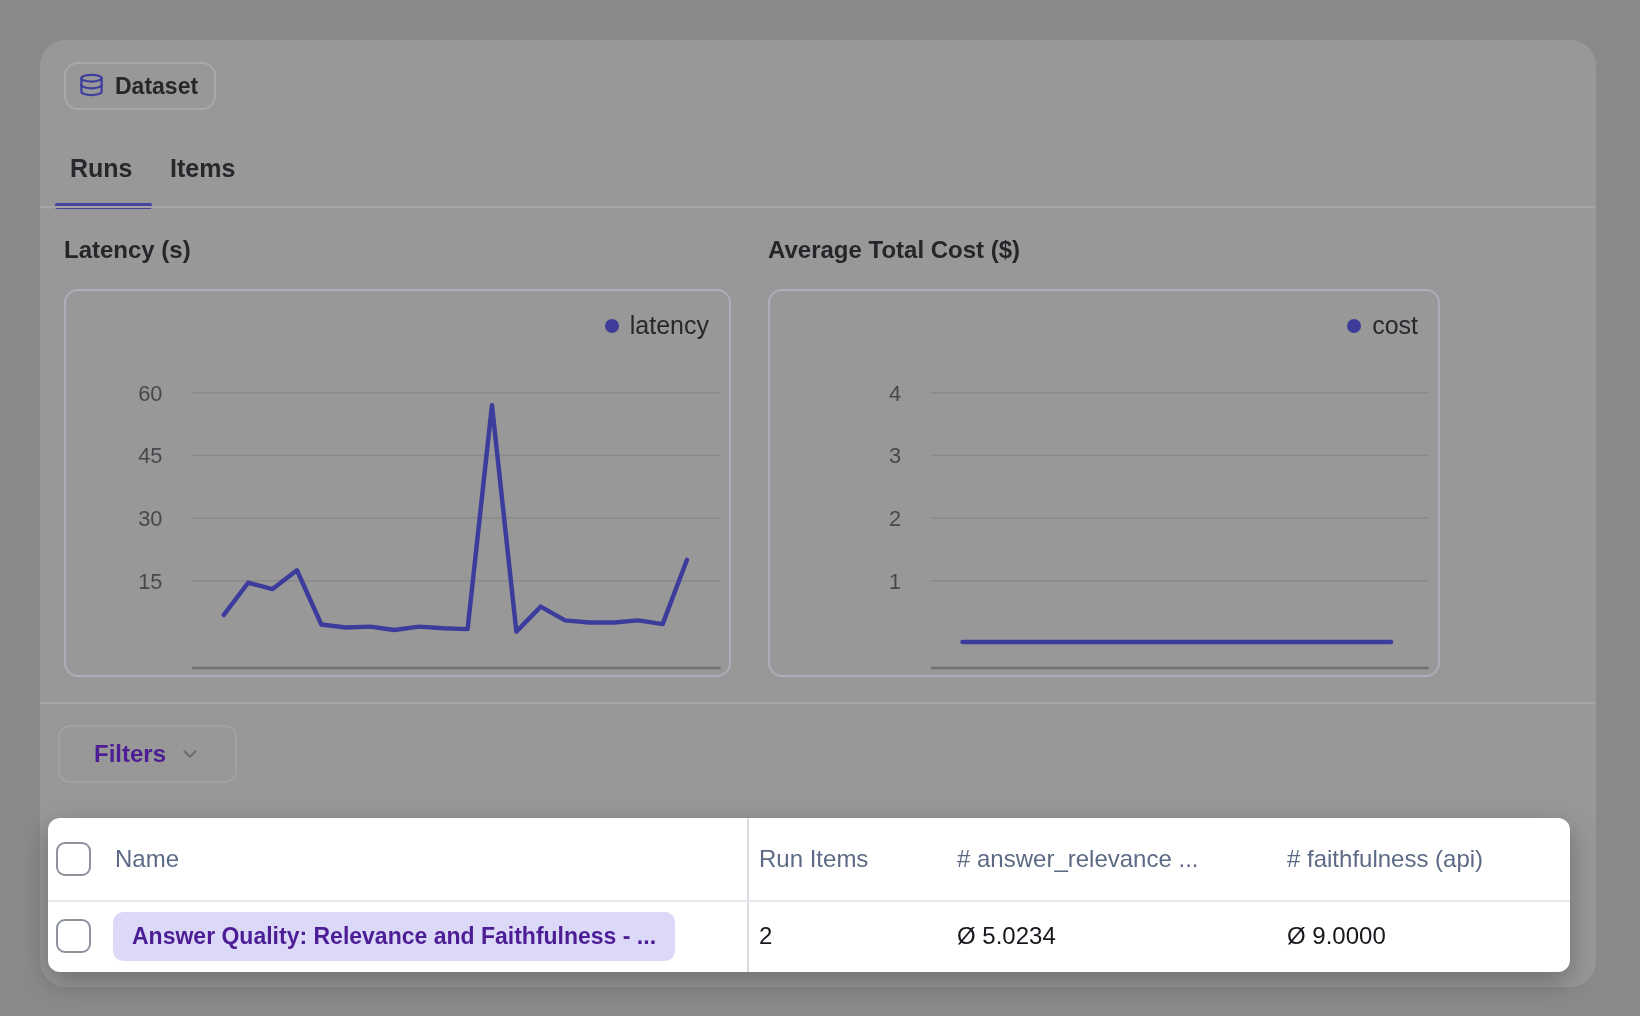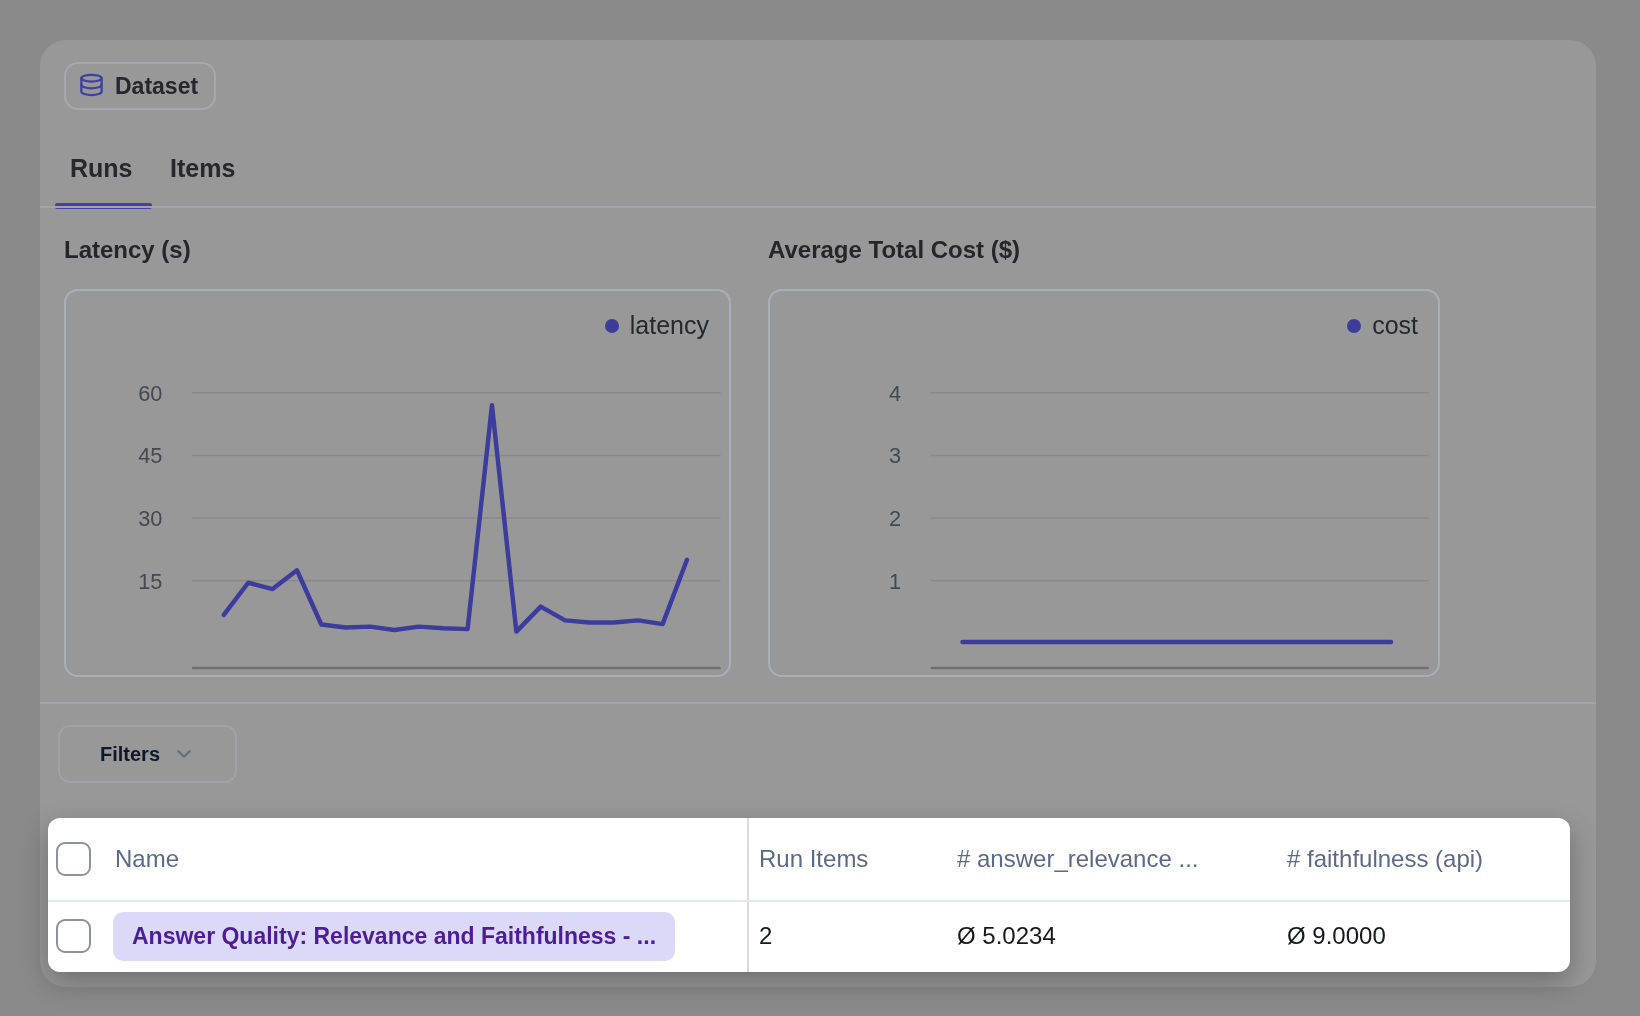--- a/index.html
+++ b/index.html
@@ -50,21 +50,21 @@
   }
   .legend-dot { width:14px; height:14px; border-radius:50%; background:#3d3d99; }
   .legend-label { font-size:25px; color:#26282c; }
   
   .filters-divider { position:absolute; left:0; top:662px; width:100%; height:2px; background:#a4a4a6; }
   .filters-btn {
     position:absolute; left:18px; top:685px; width:179px; height:58px;
     border:2px solid #a2a2a5; border-radius:12px; background:transparent;
     display:flex; align-items:center; justify-content:center; gap:13px; cursor:pointer;
   }
-  .filters-label { font-size:20px; font-weight:600; color:#0f172a; }
+  .filters-label { font-size:24px; font-weight:600; color:#4c1d95; }
   .chev { width:22px; height:22px; display:block; }
   
   .table {
     position:absolute; left:8px; top:778px; width:1522px; height:154px;
     background:#ffffff; border-radius:12px;
     box-shadow:0 10px 28px rgba(0,0,0,0.28);
     display:grid;
     grid-template-columns:65px 634px 198px 330px 1fr;
     grid-template-rows:82px 72px;
   }

